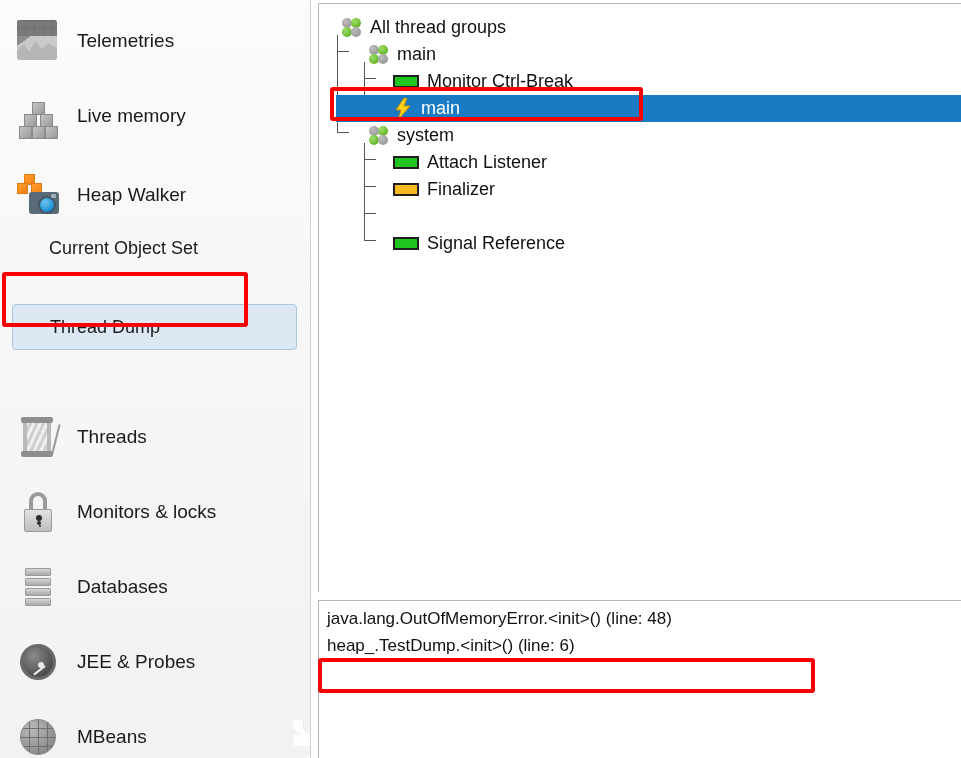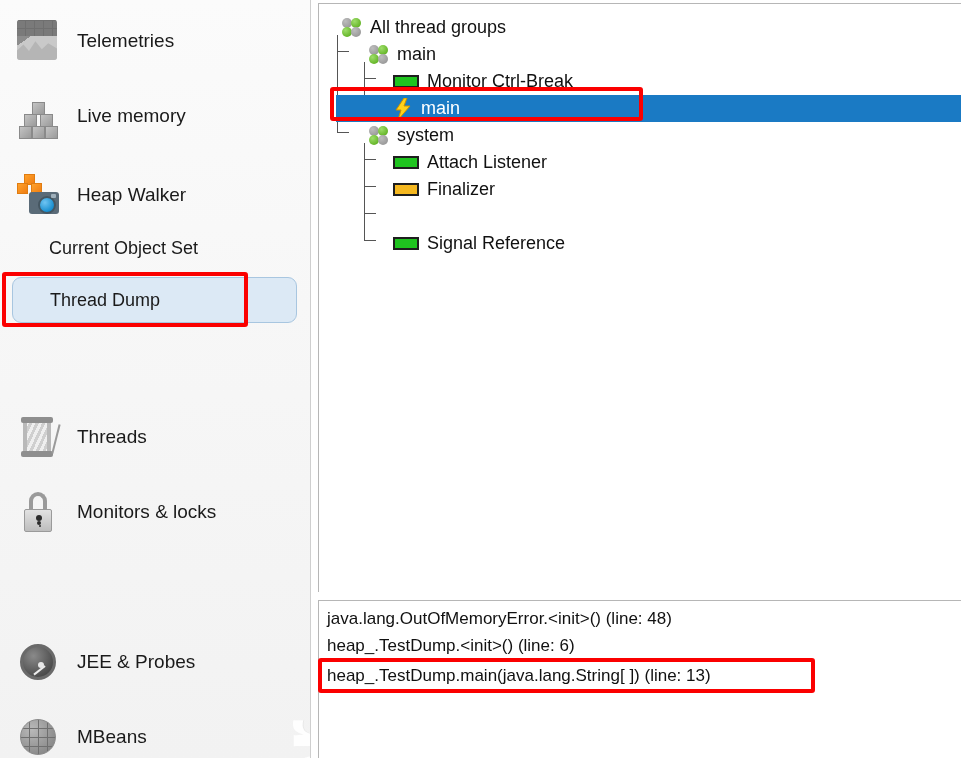--- a/index.html
+++ b/index.html
@@ -74,21 +74,22 @@
     width: 285px;
     height: 46px;
     display: flex; align-items: center;
     padding-left: 37px;
     font-size: 18px;
     color: #1a1a1a;
   }
   .subnav-item.selected {
     background: #dce9f5;
     border: 1px solid #a8c6e0;
-    border-radius: 9px;
+    border-radius: 4px;
+    margin-top: 27px;
   }
 
   
   .ic-telemetry {
     position:absolute; inset:2px 4px 4px 2px;
     background:
       linear-gradient(145deg, #8c8c8c 0%, #8c8c8c 38%, #c9c9c9 38%, #c9c9c9 100%);
     border-radius: 3px;
     overflow: hidden;
   }
@@ -323,20 +324,31 @@
     <div class="nav-item" style="top:481px">
       <span class="nav-icon">
         <span class="ic-lock">
             <span class="shackle"></span>
             <span class="body"></span>
           </span>
       </span>
       <span class="nav-label">Monitors &amp; locks</span>
     </div>
 
+    <div class="nav-item" style="top:556px">
+      <span class="nav-icon">
+        <span class="ic-db">
+            <i style="top:0"></i>
+            <i style="top:10px"></i>
+            <i style="top:20px"></i>
+            <i style="top:30px"></i>
+          </span>
+      </span>
+      <span class="nav-label">Databases</span>
+    </div>
 
     <div class="nav-item" style="top:631px">
       <span class="nav-icon">
           <span class="ic-gauge"></span>
         </span>
       <span class="nav-label">JEE &amp; Probes</span>
     </div>
 
     <div class="nav-item" style="top:706px">
       <span class="nav-icon">
@@ -417,20 +429,19 @@
 
     <div class="tree-row" style="top:226px;padding-left:57px">
       <span class="st-icon" style="background:#1fc41f"></span>
       <span class="tree-label">Signal Reference</span>
     </div>
   </div>
 
   <div id="stack-panel">
     <div class="stack-row" style="top:4px">java.lang.OutOfMemoryError.&lt;init&gt;() (line: 48)</div>
     <div class="stack-row" style="top:31px">heap_.TestDump.&lt;init&gt;() (line: 6)</div>
-    <div class="stack-row" style="top:61px">heap_.TestDump.main(java.lang.String[ ]) (line: 13)</div>
   </div>
 
   <div class="anno" style="left:2px;   top:272px; width:246px; height:55px"></div>
   <div class="anno" style="left:330px; top:87px;  width:313px; height:34px"></div>
   <div class="anno" style="left:318px; top:658px; width:497px; height:35px"></div>
 
 </div>
 
 </body></html>

